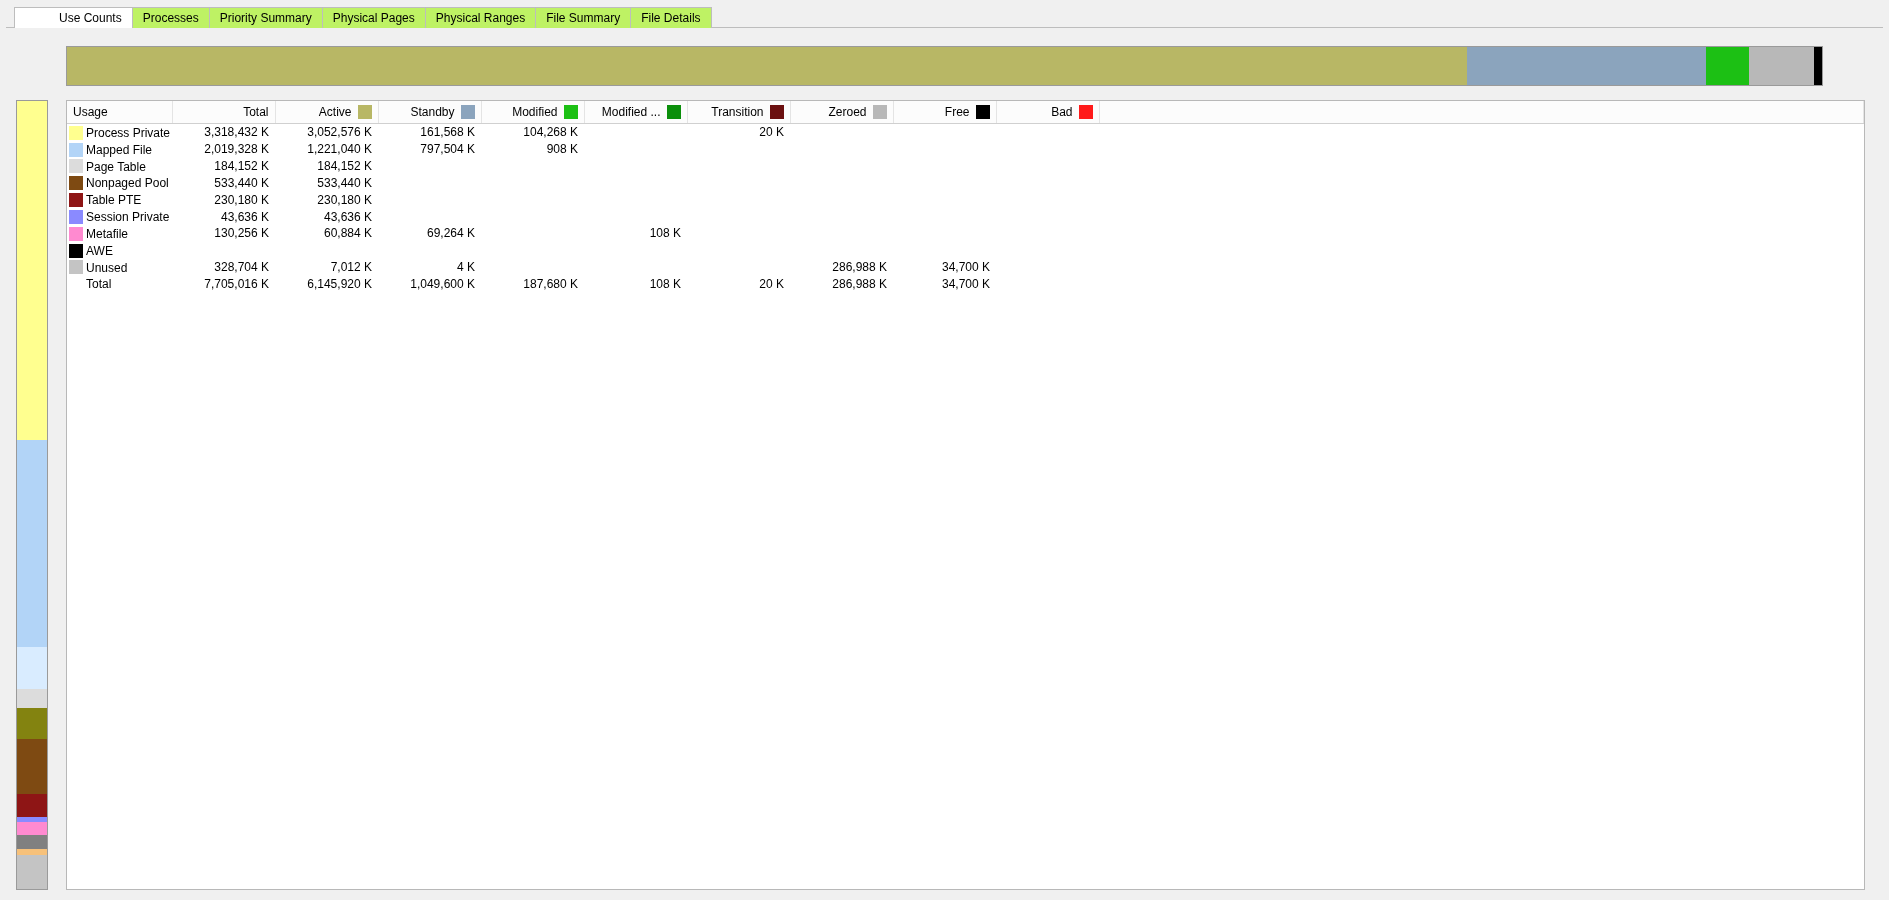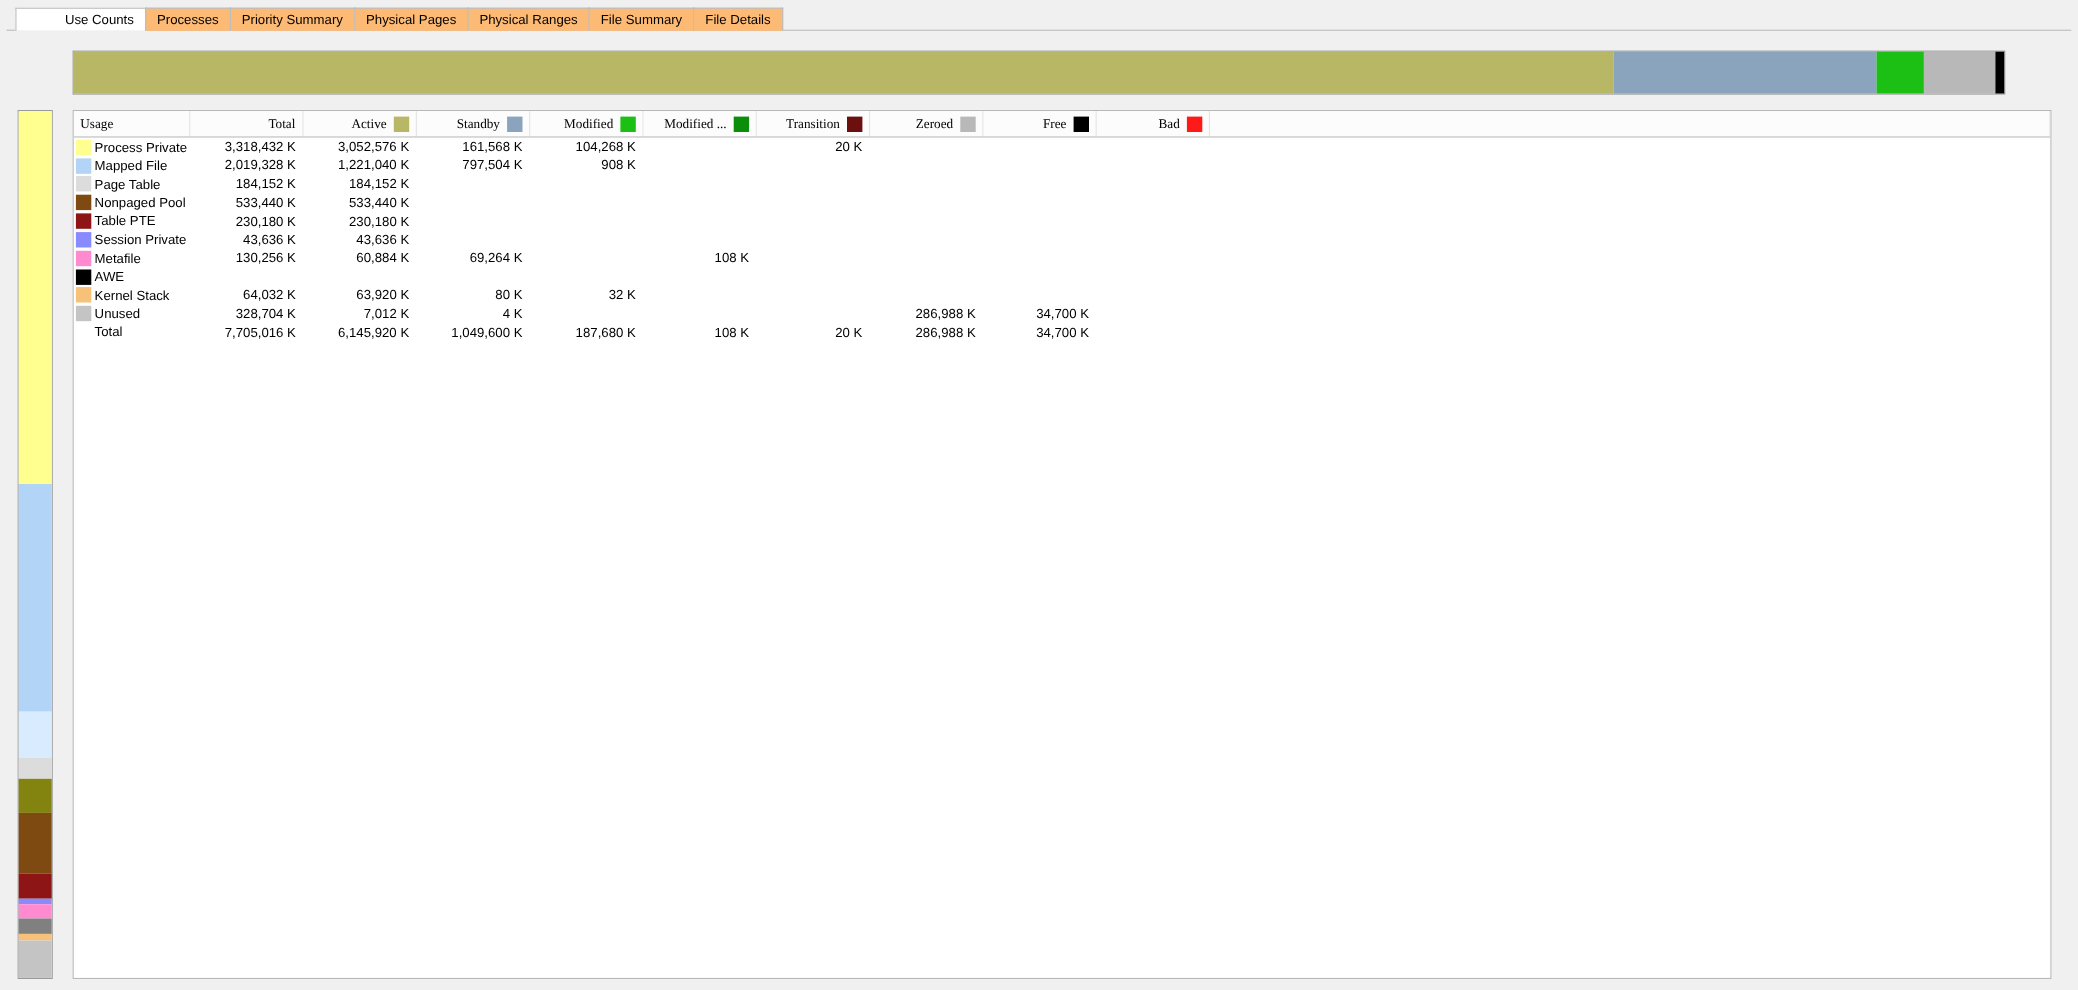--- a/index.html
+++ b/index.html
@@ -25,21 +25,21 @@
   .tabs {
     display: flex;
     align-items: flex-end;
     height: 22px;
     margin-left: 8px;
   }
   .tab {
     padding: 3px 10px 3px 10px;
     border: 1px solid #bdbdbd;
     border-bottom: none;
-    background: #fdba74;
+    background: #bef264;
     margin-right: -1px;
     cursor: pointer;
     white-space: nowrap;
   }
   .tab.active {
     background: #fff;
     padding-left: 44px;
   }
   .tab-area-line {
     height:1px;
@@ -95,21 +95,20 @@
   }
   thead th {
     text-align:left;
     font-weight:normal;
     padding:4px 6px;
     border-right:1px solid #e4e4e4;
     border-bottom:1px solid #d0d0d0;
     background:#fcfcfc;
     white-space:nowrap;
     overflow:hidden;
-    font-family:Liberation Serif, serif;
   }
   thead th .hdr {
     display:flex; align-items:center; justify-content:space-between; gap:6px;
   }
   thead th.right .hdr { justify-content:flex-end; }
   .swatch {
     width:14px; height:14px; display:inline-block; flex:0 0 14px;
   }
   tbody td {
     padding:1px 6px;
@@ -346,33 +345,20 @@
               <td class="num"></td>
               <td class="num"></td>
               <td class="num"></td>
               <td class="num"></td>
               <td class="num"></td>
               <td class="num"></td>
               <td class="num"></td>
               <td></td>
             </tr>
             <tr>
-              <td class="usage-cell"><span class="row-swatch" style="background: rgb(247, 193, 122);"></span><span class="usage-label">Kernel Stack</span></td>
-              <td class="num">64,032 K</td>
-              <td class="num">63,920 K</td>
-              <td class="num">80 K</td>
-              <td class="num">32 K</td>
-              <td class="num"></td>
-              <td class="num"></td>
-              <td class="num"></td>
-              <td class="num"></td>
-              <td class="num"></td>
-              <td></td>
-            </tr>
-            <tr>
               <td class="usage-cell"><span class="row-swatch" style="background: rgb(196, 196, 196);"></span><span class="usage-label">Unused</span></td>
               <td class="num">328,704 K</td>
               <td class="num">7,012 K</td>
               <td class="num">4 K</td>
               <td class="num"></td>
               <td class="num"></td>
               <td class="num"></td>
               <td class="num">286,988 K</td>
               <td class="num">34,700 K</td>
               <td class="num"></td>

